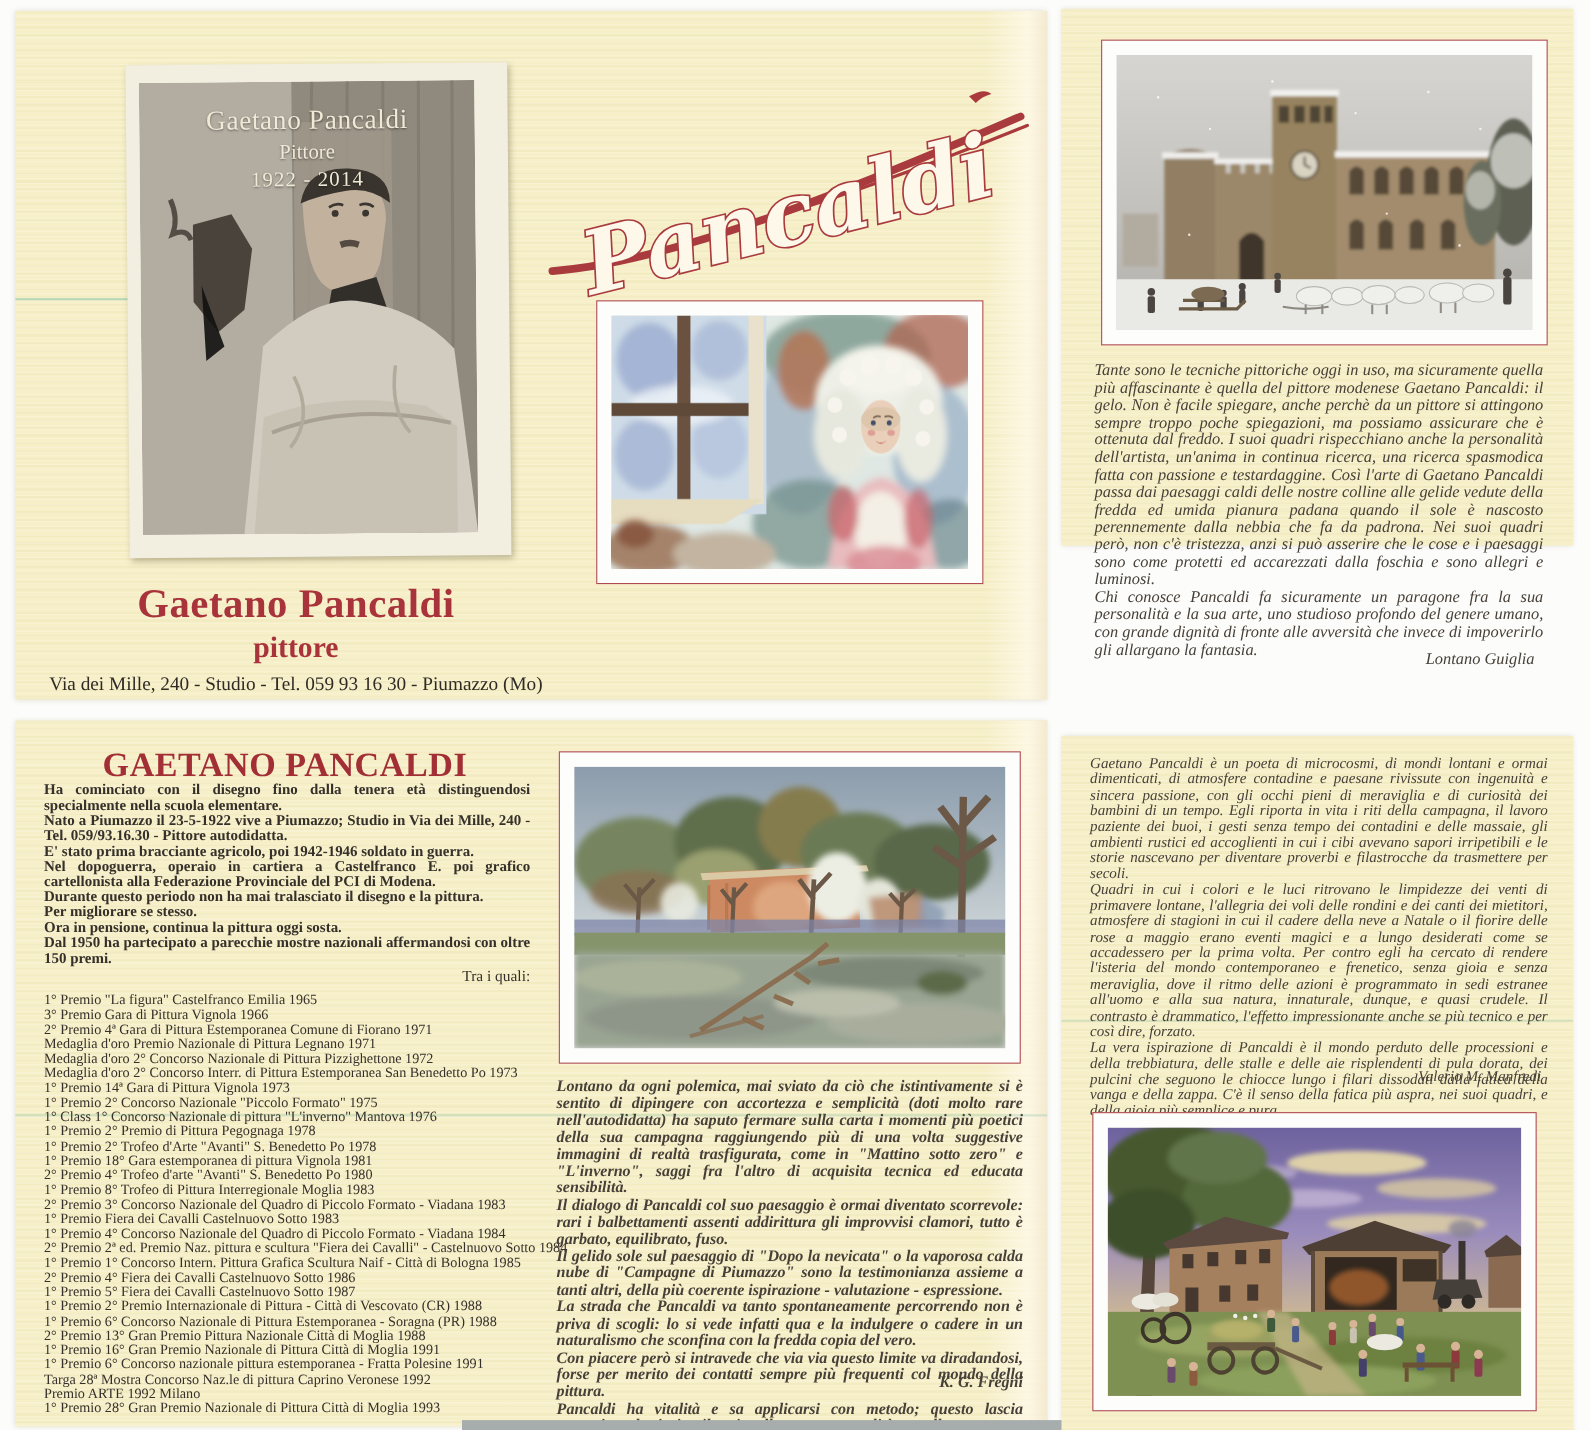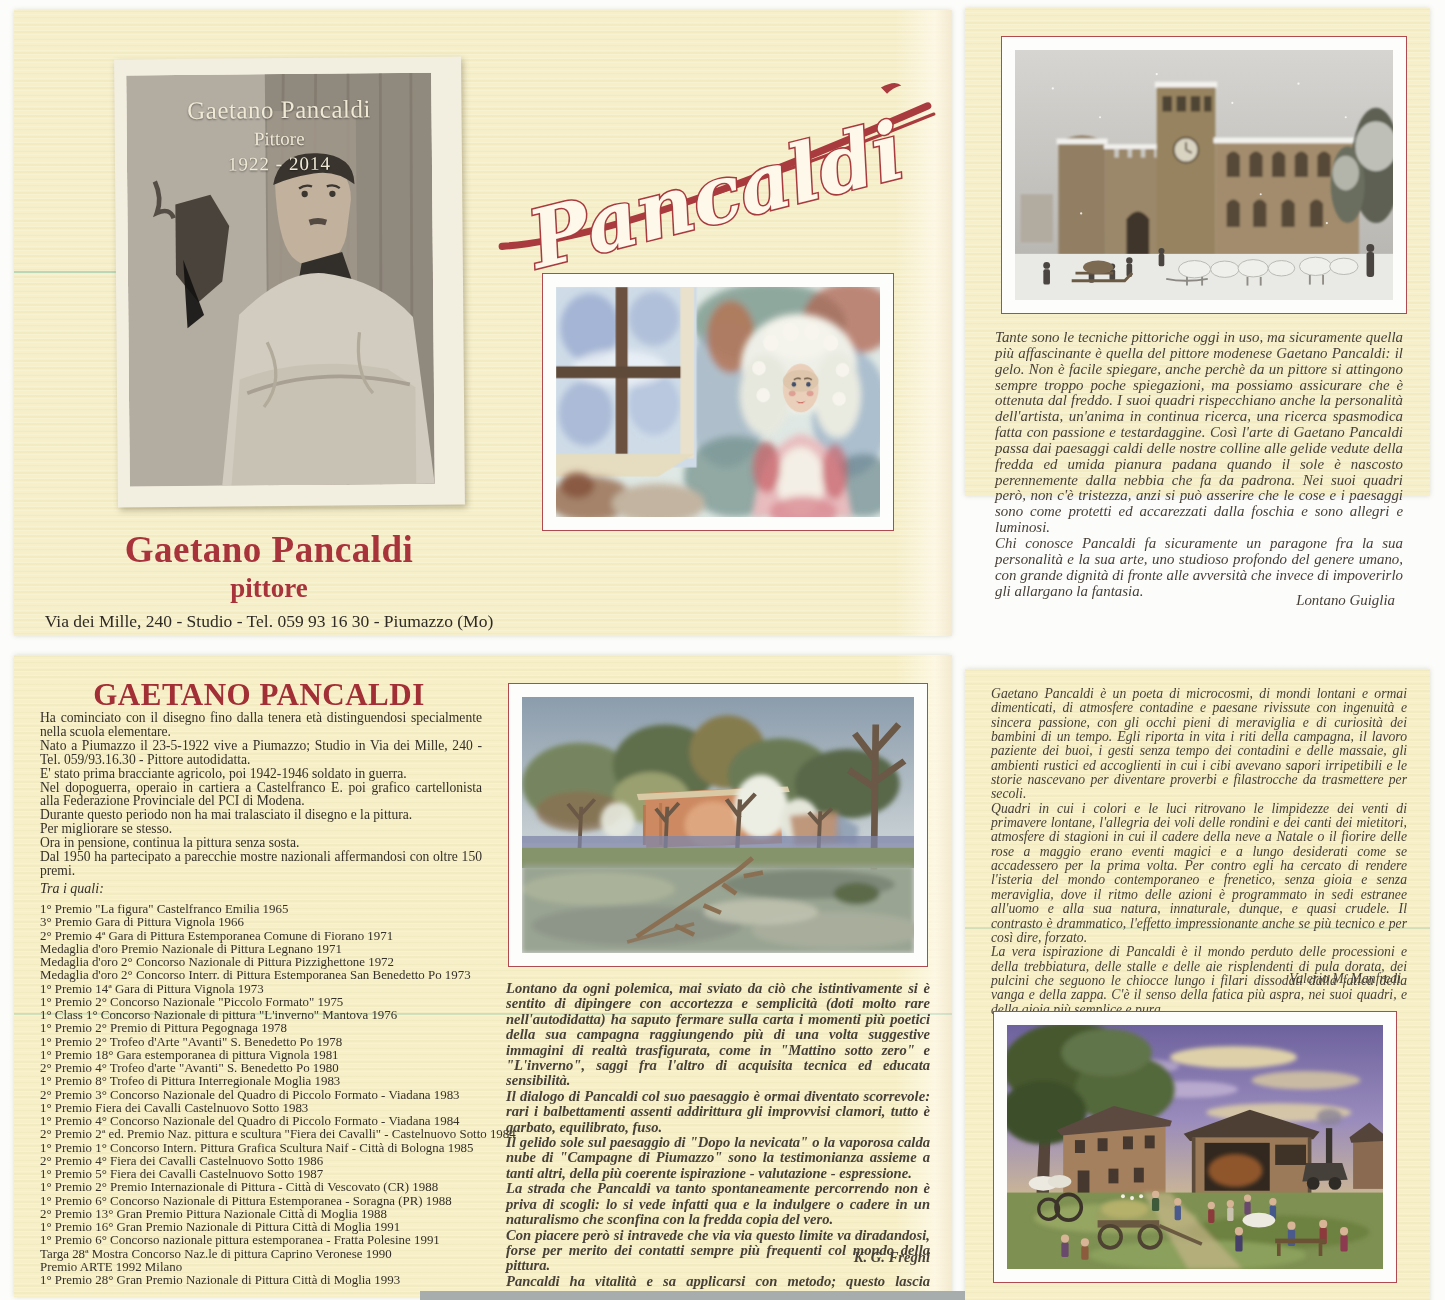--- a/index.html
+++ b/index.html
@@ -39,21 +39,21 @@
   
   .nameblock{position:absolute;text-align:center;}
   .nb-name{font-size:37px;font-weight:bold;color:#a8333b;letter-spacing:.5px;}
   .nb-role{font-size:27px;font-weight:bold;color:#a8333b;margin-top:2px;}
   .nb-addr{font-size:17.5px;color:#2f2a24;margin-top:7px;}
 
   
   .bio-title{position:absolute;text-align:center;font-weight:bold;font-size:31px;color:#a22f35;letter-spacing:.5px;}
   .bio-text{position:absolute;font-size:13.6px;line-height:13.9px;color:#35302a;text-align:justify;}
   .bio-text .para{margin:0;}
-  .awards-intro{position:absolute;font-style:italic;font-size:14px;color:#35302a;text-align:left;}
+  .awards-intro{position:absolute;font-size:14px;color:#35302a;text-align:right;}
   .awards{position:absolute;font-size:12.9px;line-height:13.25px;color:#35302a;}
   .awards div{white-space:nowrap;}
 
   
   .essay{position:absolute;font-style:italic;color:#474038;text-align:justify;}
   .essay .para{margin:0;}
   .essay-author{position:absolute;font-style:italic;color:#474038;text-align:right;}
   .tr-essay{font-size:14.9px;line-height:15.85px;}
   .bm-essay{font-size:14.6px;line-height:15.4px;font-weight:bold;}
   .br-essay{font-size:13.7px;line-height:14.35px;}
@@ -313,28 +313,28 @@
       <div class="para">Chi conosce Pancaldi fa sicuramente un paragone fra la sua personalità e la sua arte, uno studioso profondo del genere umano, con grande dignità di fronte alle avversità che invece di impoverirlo gli allargano la fantasia.</div>
     </div>
   <div class="essay-author tr-essay" style="left:30px;top:585px;width:400px;">Lontano Guiglia</div>
 </div>
 
 <div class="sheet" style="left:14px;top:655px;width:938px;height:642px;">
   <div class="fold-edge"></div>
   <div class="scanline" style="left:0;top:358px;width:938px;opacity:.18;"></div>
 
   <div class="bio-title" style="left:20px;top:22px;width:450px;">GAETANO PANCALDI</div>
-  <div class="bio-text" style="left:26px;top:56px;width:442px;">
+  <div class="bio-text" style="left:26px;top:56px;width:442px;font-weight:bold;">
       <div class="para">Ha cominciato con il disegno fino dalla tenera età distinguendosi specialmente nella scuola elementare.</div>
       <div class="para">Nato a Piumazzo il 23-5-1922 vive a Piumazzo; Studio in Via dei Mille, 240 - Tel. 059/93.16.30 - Pittore autodidatta.</div>
       <div class="para">E' stato prima bracciante agricolo, poi 1942-1946 soldato in guerra.</div>
       <div class="para">Nel dopoguerra, operaio in cartiera a Castelfranco E. poi grafico cartellonista alla Federazione Provinciale del PCI di Modena.</div>
       <div class="para">Durante questo periodo non ha mai tralasciato il disegno e la pittura.</div>
       <div class="para">Per migliorare se stesso.</div>
-      <div class="para">Ora in pensione, continua la pittura senza sosta.</div>
+      <div class="para">Ora in pensione, continua la pittura oggi sosta.</div>
       <div class="para">Dal 1950 ha partecipato a parecchie mostre nazionali affermandosi con oltre 150 premi.</div>
     </div>
   <div class="awards-intro" style="left:26px;top:226px;width:442px;">Tra i quali:</div>
   <div class="awards" style="left:26px;top:248px;width:460px;">
       <div>1° Premio "La figura" Castelfranco Emilia 1965</div>
       <div>3° Premio Gara di Pittura Vignola 1966</div>
       <div>2° Premio 4ª Gara di Pittura Estemporanea Comune di Fiorano 1971</div>
       <div>Medaglia d'oro Premio Nazionale di Pittura Legnano 1971</div>
       <div>Medaglia d'oro 2° Concorso Nazionale di Pittura Pizzighettone 1972</div>
       <div>Medaglia d'oro 2° Concorso Interr. di Pittura Estemporanea San Benedetto Po 1973</div>
@@ -351,21 +351,21 @@
       <div>1° Premio 4° Concorso Nazionale del Quadro di Piccolo Formato - Viadana 1984</div>
       <div>2° Premio 2ª ed. Premio Naz. pittura e scultura "Fiera dei Cavalli" - Castelnuovo Sotto 1984</div>
       <div>1° Premio 1° Concorso Intern. Pittura Grafica Scultura Naif - Città di Bologna 1985</div>
       <div>2° Premio 4° Fiera dei Cavalli Castelnuovo Sotto 1986</div>
       <div>1° Premio 5° Fiera dei Cavalli Castelnuovo Sotto 1987</div>
       <div>1° Premio 2° Premio Internazionale di Pittura - Città di Vescovato (CR) 1988</div>
       <div>1° Premio 6° Concorso Nazionale di Pittura Estemporanea - Soragna (PR) 1988</div>
       <div>2° Premio 13° Gran Premio Pittura Nazionale Città di Moglia 1988</div>
       <div>1° Premio 16° Gran Premio Nazionale di Pittura Città di Moglia 1991</div>
       <div>1° Premio 6° Concorso nazionale pittura estemporanea - Fratta Polesine 1991</div>
-      <div>Targa 28ª Mostra Concorso Naz.le di pittura Caprino Veronese 1990</div>
+      <div>Targa 28ª Mostra Concorso Naz.le di pittura Caprino Veronese 1992</div>
       <div>Premio ARTE 1992 Milano</div>
       <div>1° Premio 28° Gran Premio Nazionale di Pittura Città di Moglia 1993</div>
     </div>
 
   <div class="painting" style="left:494px;top:28px;width:420px;height:284px;">
     <div class="canvas">
       <svg viewBox="0 0 410 280" preserveAspectRatio="none">
         <defs>
           <linearGradient id="lsky" x1="0" y1="0" x2="0" y2="1">
             <stop offset="0" stop-color="#8b9cac"></stop>

